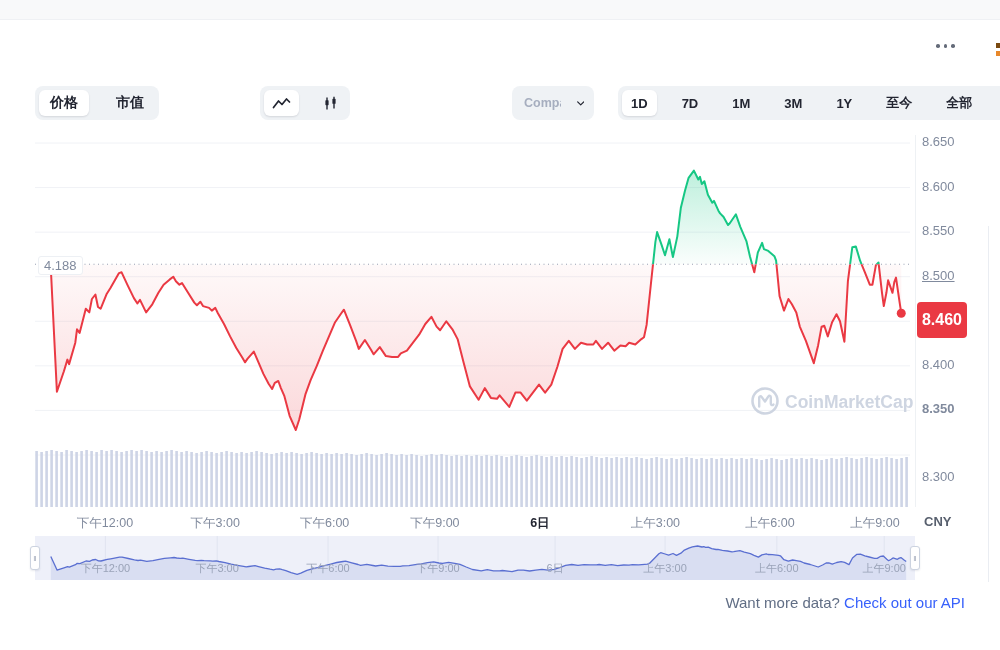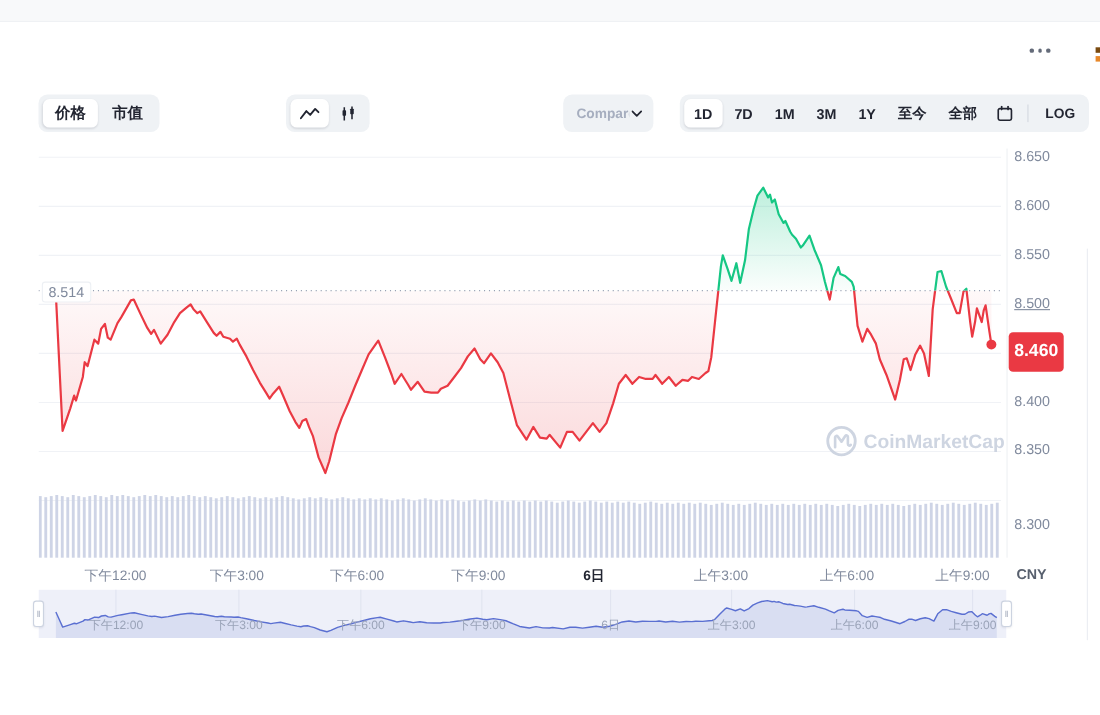--- a/index.html
+++ b/index.html
@@ -10,21 +10,21 @@
   .title { position:absolute; left:35px; top:34px; font-size:19px; font-weight:700; color:#0d1421; letter-spacing:.2px; }
   .dots { position:absolute; left:936px; top:44px; display:flex; gap:4px; cursor:pointer; }
   .dots i { width:3.5px; height:3.5px; border-radius:50%; background:#646b79; display:block; }
   .edge-artifact { position:absolute; right:0; top:43px; width:4px; height:14px; }
   .edge-artifact b { position:absolute; left:0; width:4px; height:5px; display:block; }
   .edge-artifact .e1 { top:0; background:#7a4a10; }
   .edge-artifact .e2 { top:8px; background:#e8882a; }
   .faint-divider { position:absolute; left:988px; top:226px; width:1px; height:356px; background:#eaedf2; }
 
   
-  .seg { position:absolute; top:86px; height:34px; background:#eff2f5; border-radius:8px; display:flex; align-items:center; padding:4px; gap:2px; }
+  .seg { position:absolute; top:86px; height:34px; background:#eff2f5; border-radius:8px; display:flex; align-items:center; padding:4px; gap:16px; }
   .pill { height:26px; display:flex; align-items:center; justify-content:center; padding:0 11px; border-radius:6px; font-size:14px; font-weight:700; color:#222531; cursor:pointer; white-space:nowrap; }
   .pill.active { background:#fff; box-shadow:0 1px 2px rgba(20,20,40,.12); }
   .g1 { left:35px; }
   .g2 { left:260px; }
   .g2 .pill { padding:0 8px; }
   .compare { left:512px; width:82px; justify-content:space-between; padding:4px 10px 4px 12px; cursor:pointer; }
   .compare span { font-size:12.5px; font-weight:700; color:#a6aebf; overflow:hidden; white-space:nowrap; max-width:56px; }
   .granks { left:618px; }
   .granks .pill { font-size:13px; padding:0 9px; }
   .vdiv { width:1px; height:16px; background:#d3d8e0; margin:0 4px; }
@@ -347,34 +347,34 @@
       <circle cx="866.25" cy="178.26313000000064" r="4.5" fill="#ea3943"></circle>
     </svg>
   <div class="axis-line"></div>
   <div id="ylabels">
       <div class="ylab" style="top: 134px;">8.650</div>
       <div class="ylab" style="top: 178.571px;">8.600</div>
       <div class="ylab" style="top: 223.143px;">8.550</div>
       <div class="ylab" style="top: 267.714px; text-decoration: underline;">8.500</div>
       <div class="ylab" style="top: 312.286px;">8.450</div>
       <div class="ylab" style="top: 356.857px;">8.400</div>
-      <div class="ylab" style="top: 401.429px;">8.350</div>
+      <div class="ylab" style="top: 401.429px; font-weight: bold;">8.350</div>
       <div class="ylab" style="top: 469px;">8.300</div>
     </div>
   <div id="xlabels">
       <div class="xlab" style="left: 105px;">下午12:00</div>
       <div class="xlab" style="left: 215.25px;">下午3:00</div>
       <div class="xlab" style="left: 324.625px;">下午6:00</div>
       <div class="xlab" style="left: 434.875px;">下午9:00</div>
       <div class="xlab emph" style="left: 539.875px;">6日</div>
       <div class="xlab" style="left: 655.375px;">上午3:00</div>
       <div class="xlab" style="left: 770px;">上午6:00</div>
       <div class="xlab" style="left: 875px;">上午9:00</div>
     </div>
-  <div class="thresh-label">8.514</div>
+  <div class="thresh-label">4.188</div>
   <div class="price-badge" id="pricebadge" style="top: 301.872px; background: rgb(234, 57, 67);">8.460</div>
   <div class="unit-label">CNY</div>
 
   <svg class="watermark" width="175" height="36" viewBox="0 0 175 36">
     <circle cx="20" cy="18" r="12.5" fill="none" stroke="#ccd3e0" stroke-width="2.6"></circle>
     <path d="M14.2 23.5 V14.5 C14.2 13.2 15.8 12.8 16.6 13.9 L20 18.5 L23.4 13.4 C24.2 12.3 25.8 12.8 25.8 14.1 V20.5 C25.8 22.3 27.4 22.6 28.4 21.4" fill="none" stroke="#ccd3e0" stroke-width="2.4" stroke-linecap="round" stroke-linejoin="round"></path>
     <text x="40" y="24.5" font-family="Liberation Sans, DejaVu Sans, sans-serif" font-size="17.5" font-weight="700" fill="#ccd3e0">CoinMarketCap</text>
   </svg>
 
   <svg id="navchart" width="880" height="44">
@@ -396,13 +396,17 @@
       <div class="navlab" style="left: 328.04px;">下午6:00</div>
       <div class="navlab" style="left: 438.04px;">下午9:00</div>
       <div class="navlab" style="left: 555.08px;">6日</div>
       <div class="navlab" style="left: 665.08px;">上午3:00</div>
       <div class="navlab" style="left: 776.84px;">上午6:00</div>
       <div class="navlab" style="left: 884.2px;">上午9:00</div>
     </div>
   <div class="handle" style="left:30px;">‖</div>
   <div class="handle" style="left:910px;">‖</div>
 
+  <div class="footer">
+    <span>Want more data?</span>
+    <a>Check out our API</a>
+  </div>
 </div>
 
 </body></html>

